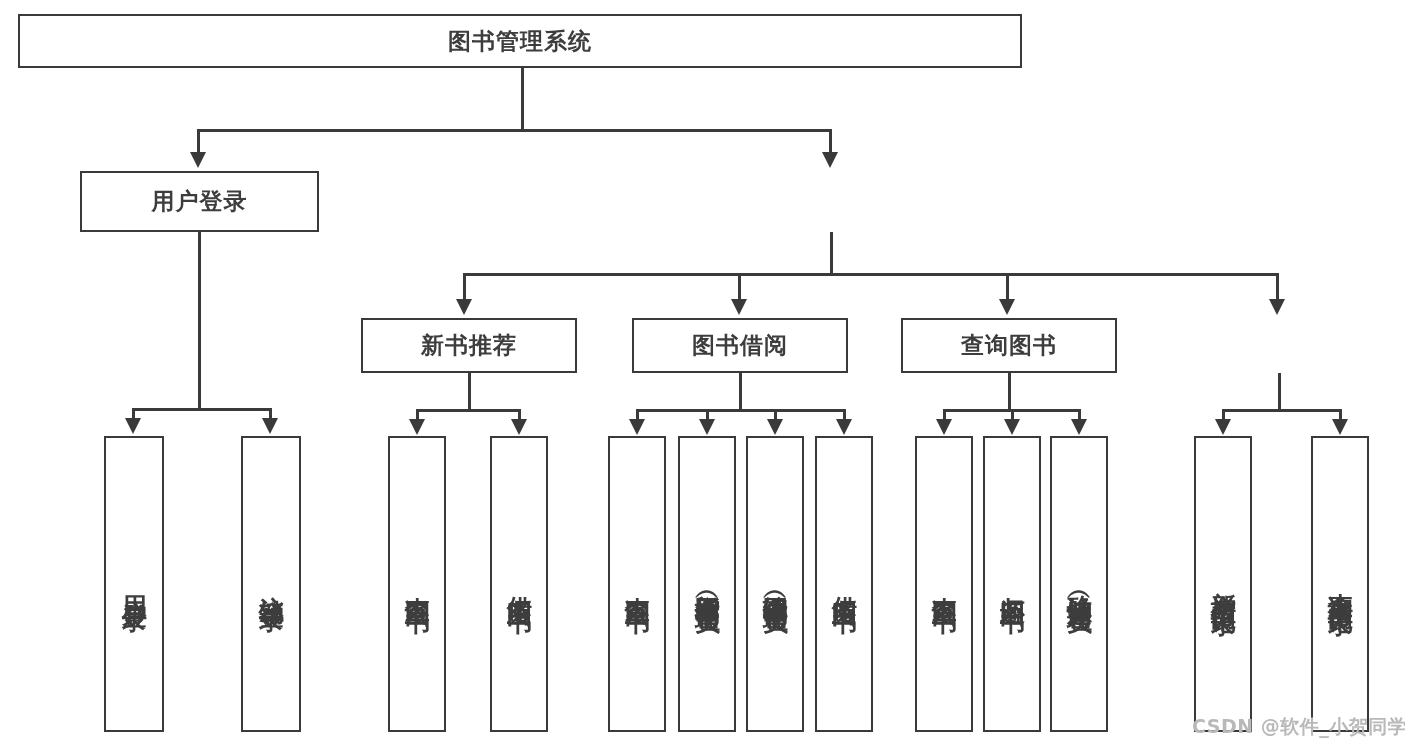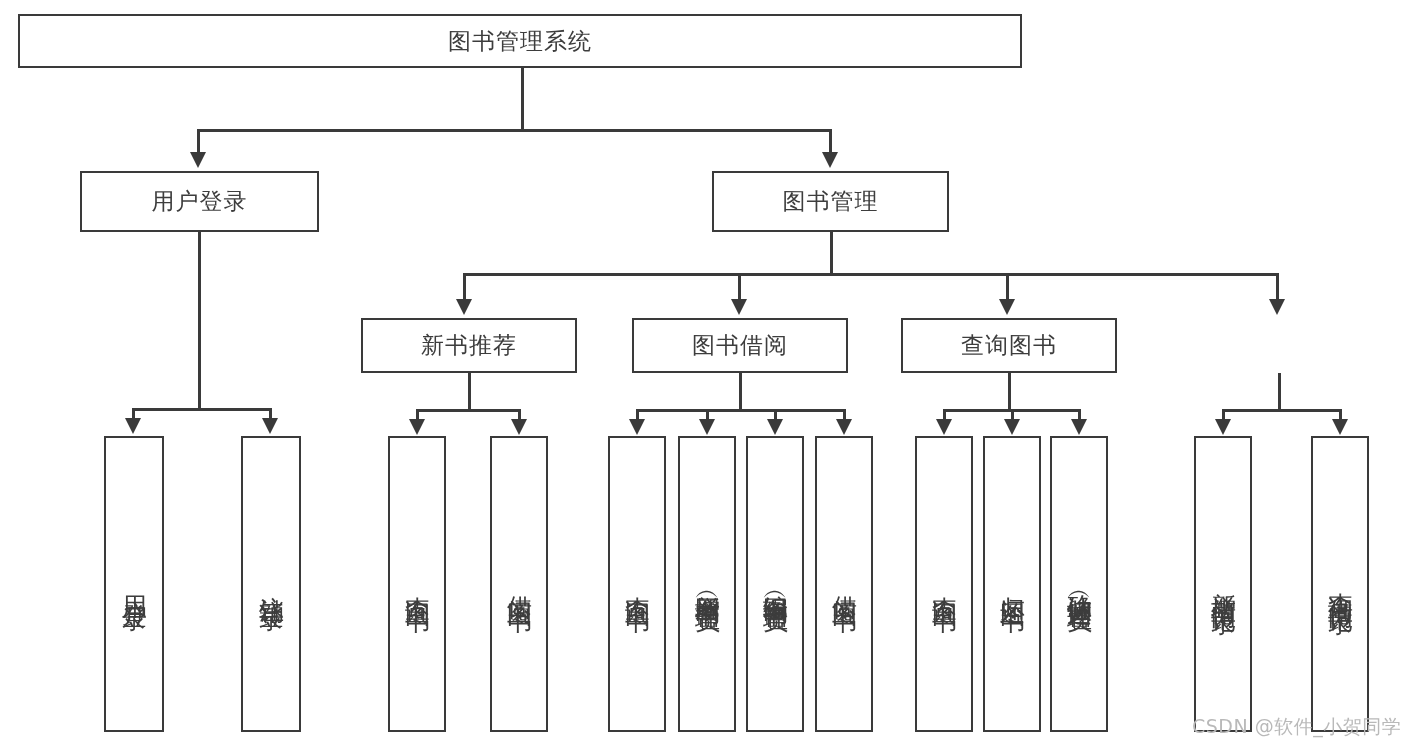--- a/index.html
+++ b/index.html
@@ -11,20 +11,21 @@
   body {
     font-family: "DejaVu Sans", "Liberation Sans", sans-serif;
     color: #3b3b3b;
   }
   #canvas {
     position: relative;
     width: 1405px;
     height: 747px;
     background: #ffffff;
     overflow: hidden;
+    font-weight: bold;
   }
   
   .node {
     position: absolute;
     box-sizing: border-box;
     border: 2.5px solid #3a3a3a;
     background: #ffffff;
     display: flex;
     align-items: center;
     justify-content: center;
@@ -101,23 +102,20 @@
   <div class="ln v" style="left:197px; top:129px; height:26px;"></div>
   <div class="arrow" style="left:190px; top:152px;"></div>
 
   <div class="ln v" style="left:829px; top:129px; height:26px;"></div>
   <div class="arrow" style="left:822px; top:152px;"></div>
 
   <div class="node h" style="left:80px; top:171px; width:239px; height:61px;">
     <span class="label">用户登录</span>
   </div>
 
-  <div class="node h" style="left:712px; top:171px; width:237px; height:61px;">
-    <span class="label">图书管理</span>
-  </div>
 
   <div class="ln v" style="left:198px; top:232px; height:178px;"></div>
   <div class="ln h" style="left:132px; top:408px; width:139px;"></div>
   <div class="ln v" style="left:132px; top:408px; height:13px;"></div>
   <div class="arrow" style="left:125px; top:418px;"></div>
   <div class="ln v" style="left:269px; top:408px; height:13px;"></div>
   <div class="arrow" style="left:262px; top:418px;"></div>
 
   <div class="ln v" style="left:830px; top:232px; height:43px;"></div>
   <div class="ln h" style="left:463px; top:273px; width:815px;"></div>

